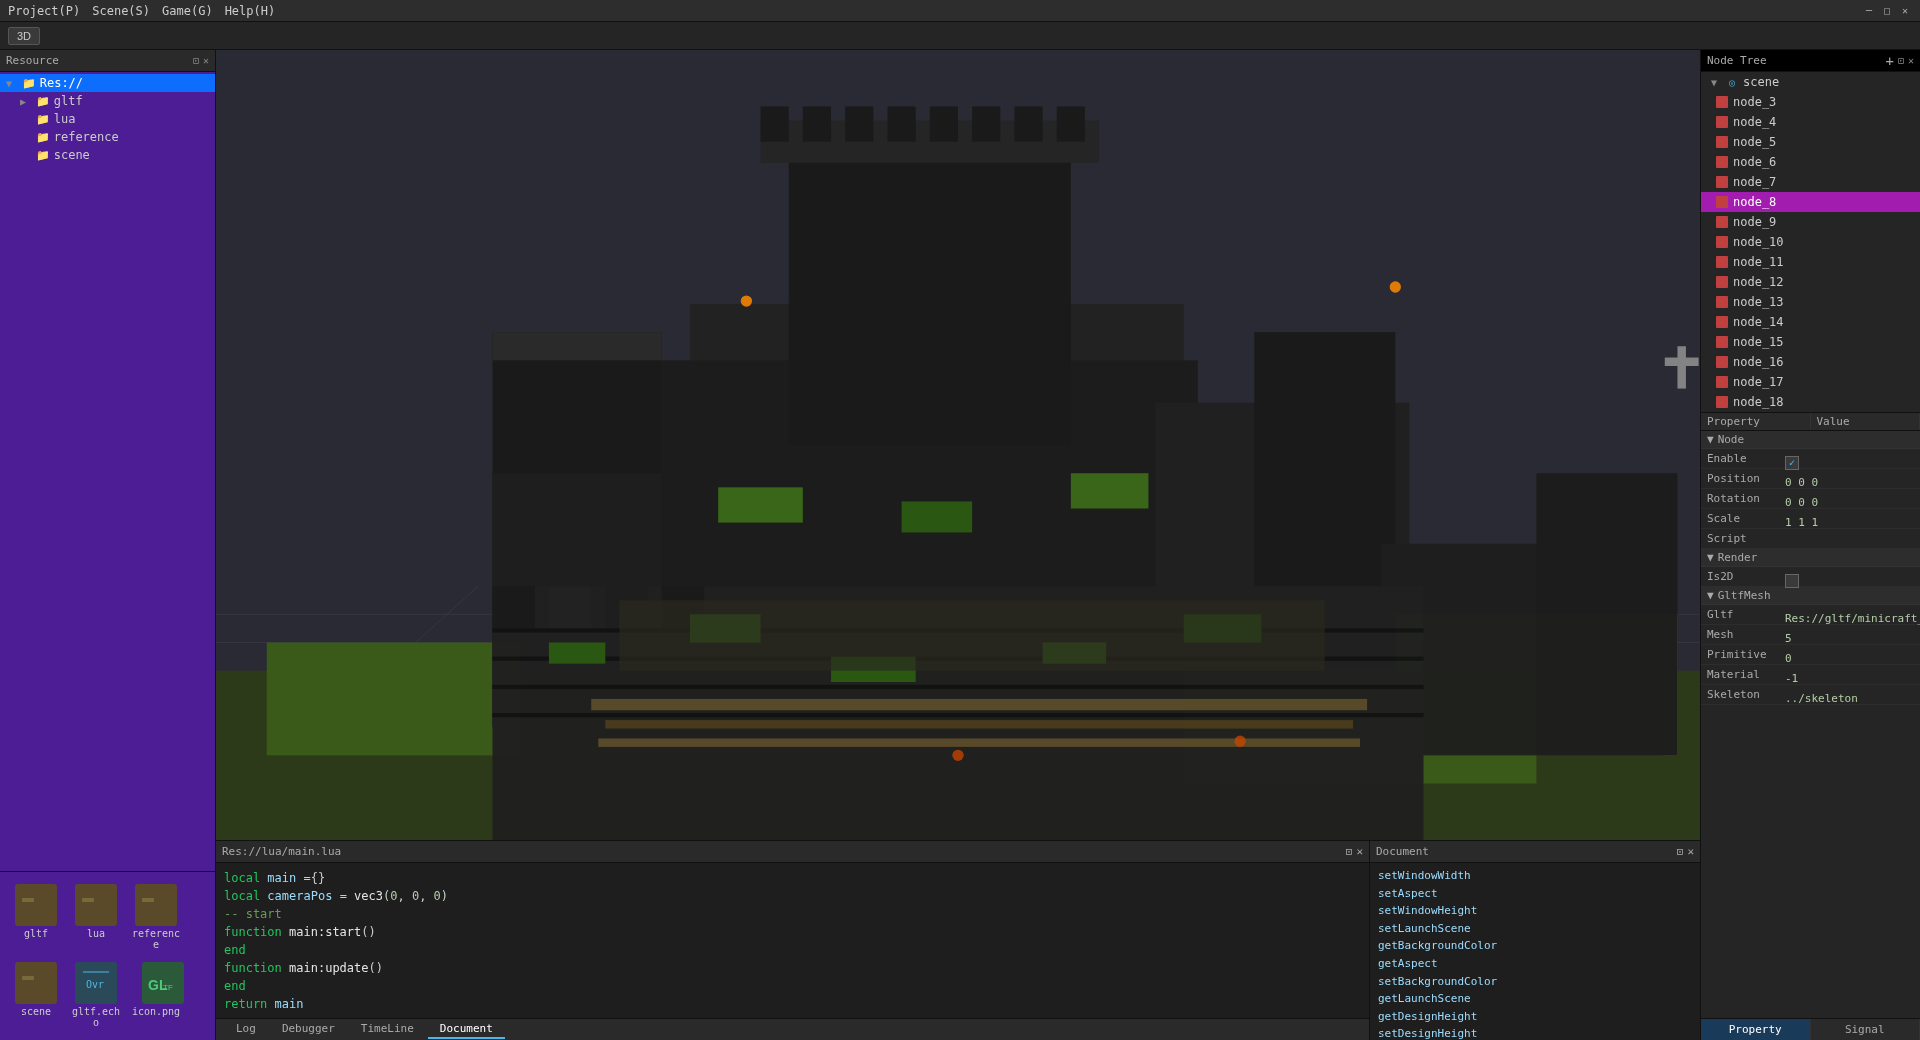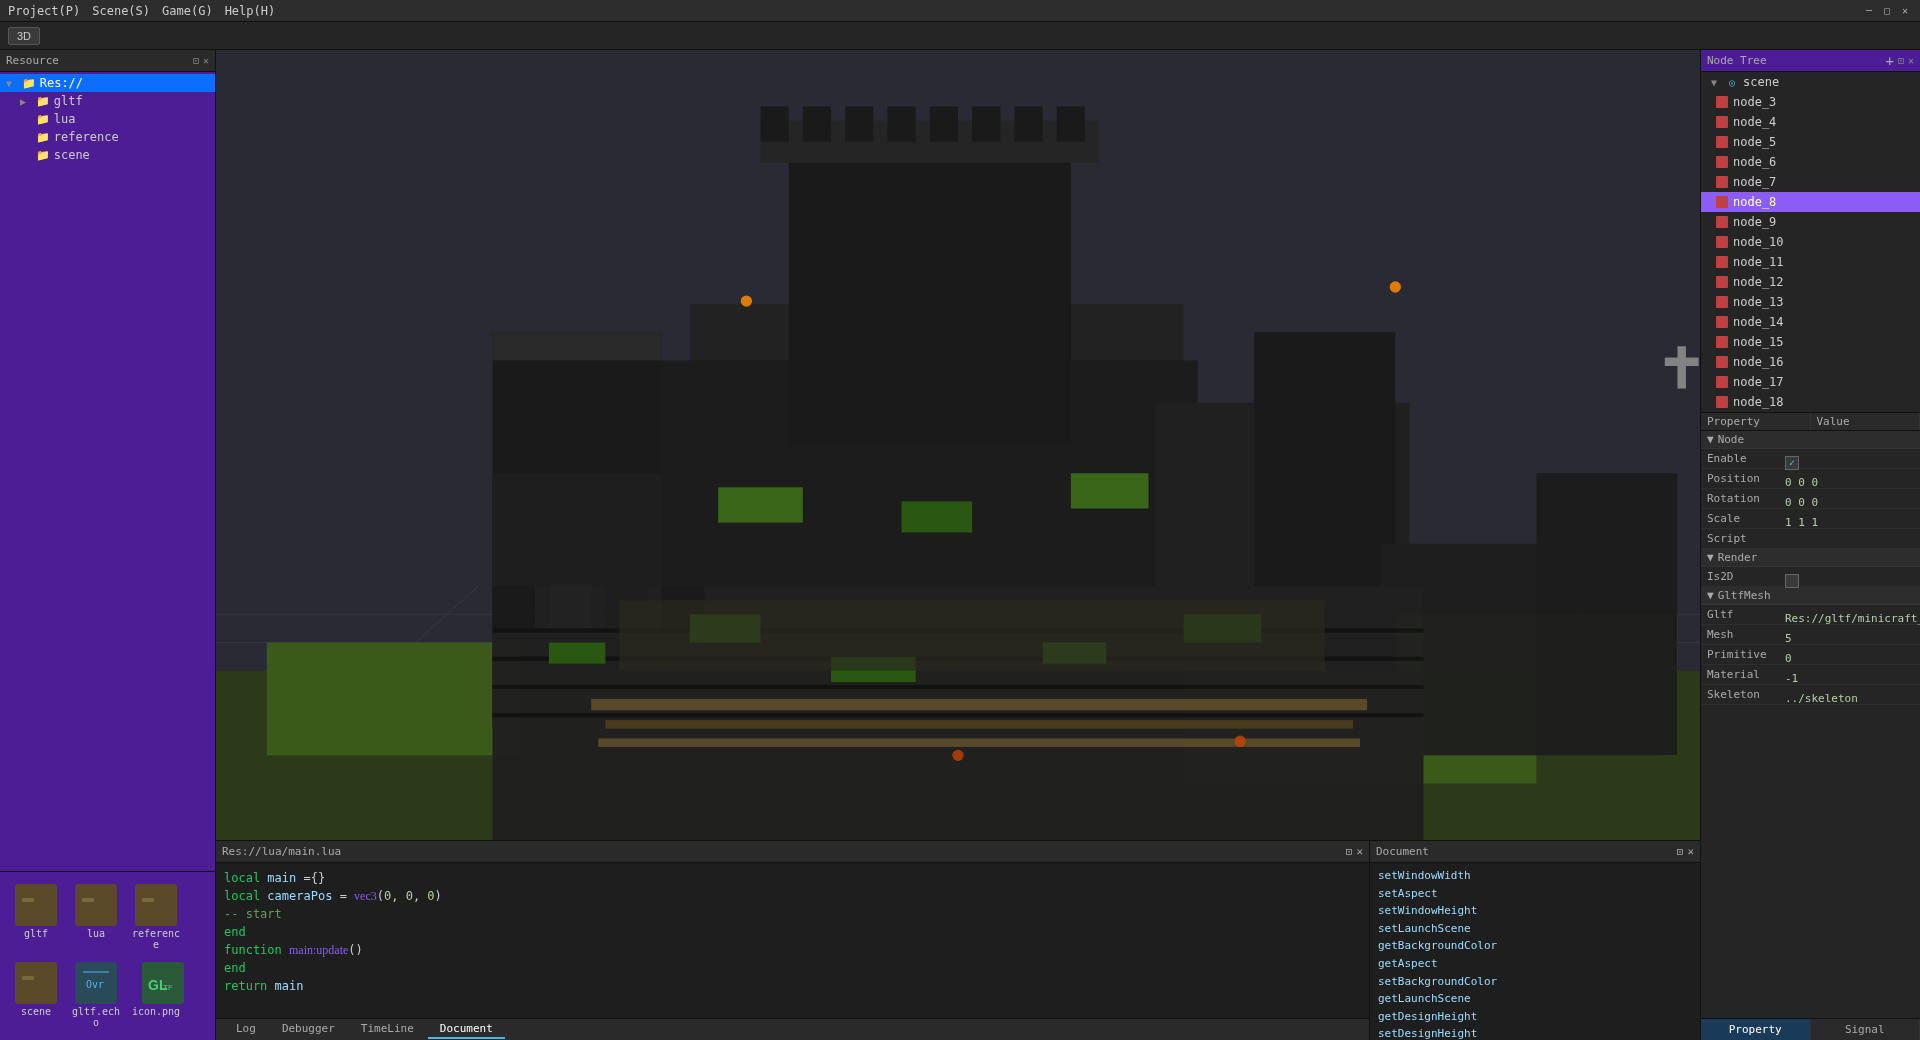--- a/index.html
+++ b/index.html
@@ -154,21 +154,21 @@
       padding: 0 6px;
       border-bottom: 1px solid #111;
       font-size: 11px; color: #aaa;
     }
     .code-content {
       flex: 1; overflow-y: auto; padding: 6px 8px;
       font-size: 12px; line-height: 1.5;
     }
     .code-line { white-space: pre; }
     .kw { color: #22c55e; }
-    .fn { color: #8b5cf6; font-family: Liberation Serif, serif; }
+    .fn { color: #e5e5e5; }
     .cm { color: #6a9955; }
     .nm { color: #9cdcfe; }
     .nb { color: #b5cea8; }
 
     
     #doc-panel {
       width: 330px;
       background: #1e1e1e;
       display: flex; flex-direction: column;
     }
@@ -199,33 +199,33 @@
       border-left: 1px solid #111;
       display: flex; flex-direction: column;
     }
     #node-tree-section {
       flex: 0 0 auto;
       max-height: 460px;
       display: flex; flex-direction: column;
     }
     .node-tree-header {
       height: 22px;
-      background: #4c1d95;
+      background: #000000;
       display: flex; align-items: center; justify-content: space-between;
       padding: 0 6px;
       border-bottom: 1px solid #111;
       font-size: 11px; color: #aaa;
     }
     .node-tree-list { overflow-y: auto; flex: 1; }
     .node-item {
       display: flex; align-items: center;
       padding: 2px 6px; cursor: pointer; gap: 4px;
       font-size: 12px; color: #ccc; height: 20px;
     }
-    .node-item.selected { background: #8b5cf6; color: #fff; }
+    .node-item.selected { background: #a21caf; color: #fff; }
     .node-item.indent1 { padding-left: 14px; }
     .node-icon { width: 14px; height: 14px; display: inline-flex; align-items: center; justify-content: center; }
     .scene-icon { color: #4db6e4; font-size: 10px; }
     .mesh-icon { background: #c04040; width: 12px; height: 12px; border-radius: 1px; }
 
     
     #properties-section {
       flex: 1;
       display: flex; flex-direction: column;
       border-top: 1px solid #111;
@@ -521,20 +521,21 @@
           <div style="display:flex;gap:4px;">
             <span>⊡</span>
             <span>✕</span>
           </div>
         </div>
         <div class="code-content">
           <div class="code-line"><span class="kw">local</span> <span class="nm">main</span> <span style="color:#ccc">={}</span></div>
           <div class="code-line"><span class="kw">local</span> <span class="nm">cameraPos</span> <span style="color:#ccc">= </span><span class="fn">vec3</span><span style="color:#ccc">(</span><span class="nb">0</span><span style="color:#ccc">, </span><span class="nb">0</span><span style="color:#ccc">, </span><span class="nb">0</span><span style="color:#ccc">)</span></div>
           <div class="code-line"></div>
           <div class="code-line"><span class="cm">-- start</span></div>
+          <div class="code-line"><span class="kw">function</span> <span class="fn">main:start</span><span style="color:#ccc">()</span></div>
           <div class="code-line"><span class="kw">end</span></div>
           <div class="code-line"></div>
           <div class="code-line"><span class="kw">function</span> <span class="fn">main:update</span><span style="color:#ccc">()</span></div>
           <div class="code-line"><span class="kw">end</span></div>
           <div class="code-line"></div>
           <div class="code-line"><span class="kw">return</span> <span class="nm">main</span></div>
         </div>
         <div id="bottom-tabs">
           <div class="bottom-tab">Log</div>
           <div class="bottom-tab">Debugger</div>

